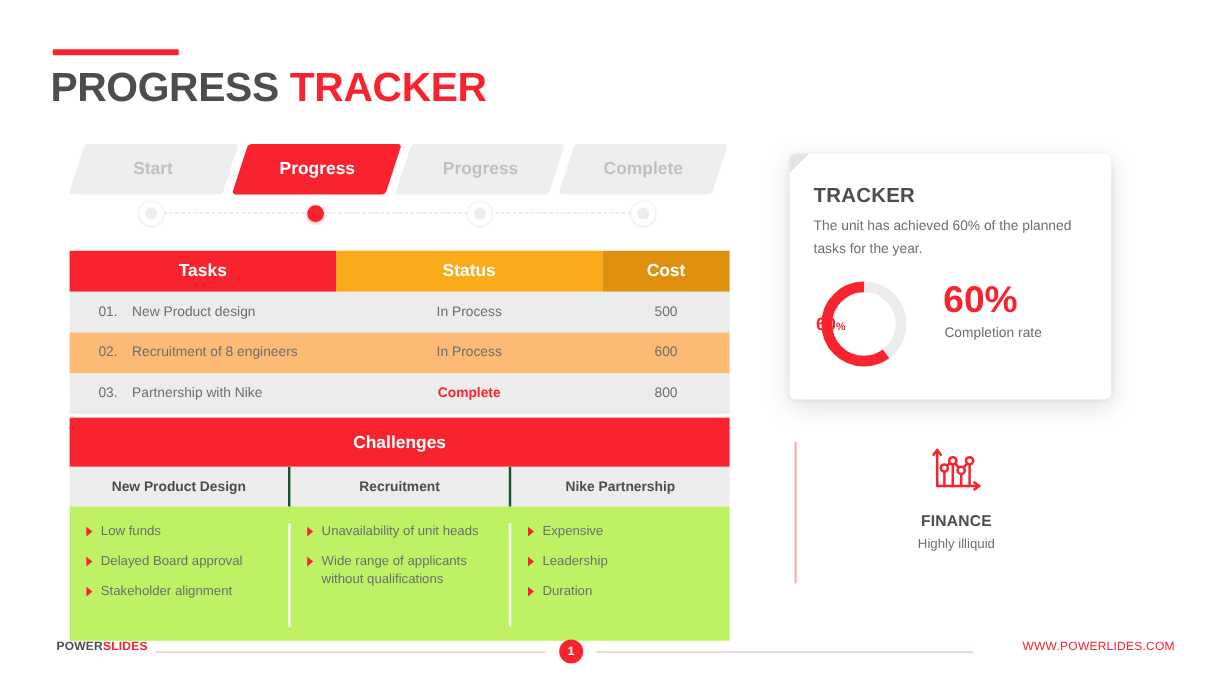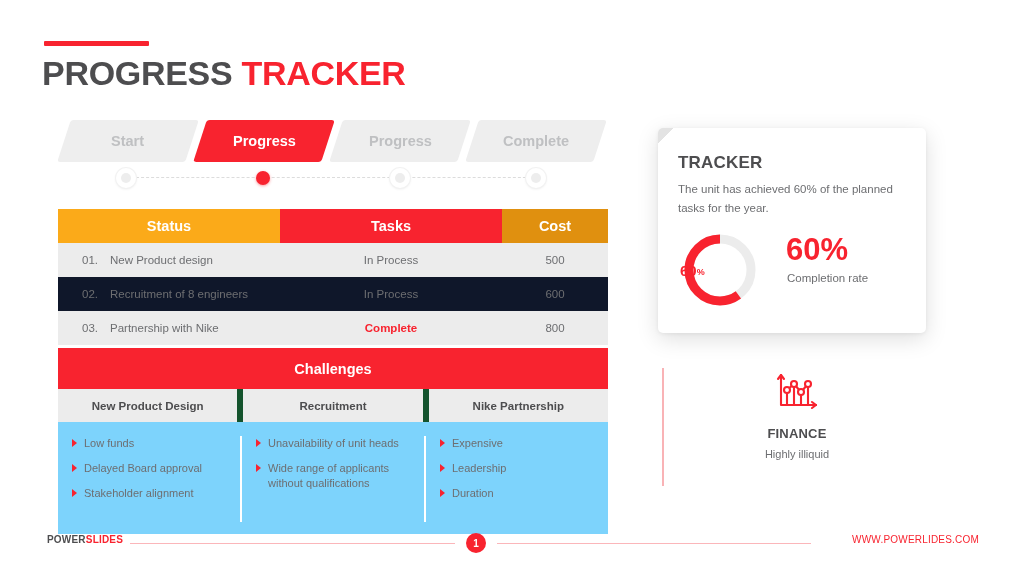--- a/index.html
+++ b/index.html
@@ -59,34 +59,34 @@
 
   
   .table{position:absolute;left:58px;top:209px;width:550px;}
   .thead{display:flex;height:34px;}
   .th{display:flex;align-items:center;justify-content:center;color:#fff;font-size:14.5px;font-weight:bold;}
   .th.tasks{width:222px;background:#f8232f;}
   .th.status{width:222px;background:#fbaa19;}
   .th.cost{width:106px;background:#e0900f;}
   .trow{display:flex;height:34px;align-items:center;font-size:11.5px;color:#6d6e71;}
   .trow.even{background:#ececec;}
-  .trow.odd{background:#0f172a;}
+  .trow.odd{background:#fdba74;}
   .cell-num{width:52px;text-align:right;padding-right:12px;box-sizing:border-box;}
   .cell-task{width:170px;}
   .cell-status{width:222px;text-align:center;}
   .cell-status.done{color:#f8232f;font-weight:bold;}
   .cell-cost{width:106px;text-align:center;}
 
   
   .challenges{position:absolute;left:58px;top:348px;width:550px;}
   .ch-head{height:41px;background:#f8232f;color:#fff;display:flex;align-items:center;justify-content:center;font-size:14.5px;font-weight:bold;}
   .ch-subhead{display:flex;height:33px;background:#ececec;}
   .ch-sub{flex:1;display:flex;align-items:center;justify-content:center;font-size:11.5px;font-weight:bold;color:#4d4d4f;}
-  .ch-sub + .ch-sub{border-left:6px solid #14532d;}
-  .ch-body{display:flex;background:#7dd3fc;min-height:86px;padding:14px 0 12px 0;}
+  .ch-sub + .ch-sub{border-left:2px solid #14532d;}
+  .ch-body{display:flex;background:#bef264;min-height:86px;padding:14px 0 12px 0;}
   .ch-col{flex:1;padding:0 14px;box-sizing:border-box;}
   .ch-col + .ch-col{border-left:2px solid #ffffff;}
   .ch-item{display:flex;align-items:flex-start;margin-bottom:10px;font-size:11px;color:#6d6e71;line-height:1.35;}
   .ch-item .arrow{
     width:0;height:0;border-left:5px solid #f8232f;
     border-top:4px solid transparent;border-bottom:4px solid transparent;
     margin-right:7px;margin-top:3px;flex:none;
   }
 
   
@@ -164,22 +164,22 @@
   <div class="track">
     <div class="line"></div>
     <div class="node off n0"></div>
     <div class="node on n1"></div>
     <div class="node off n2"></div>
     <div class="node off n3"></div>
   </div>
 
   <div class="table">
     <div class="thead">
+      <div class="th tasks">Tasks</div>
       <div class="th status">Status</div>
-      <div class="th tasks">Tasks</div>
       <div class="th cost">Cost</div>
     </div>
 
     <div class="trow even">
       <div class="cell-num">01.</div>
       <div class="cell-task">New Product design</div>
       <div class="cell-status">In Process</div>
       <div class="cell-cost">500</div>
     </div>
     <div class="trow odd">

